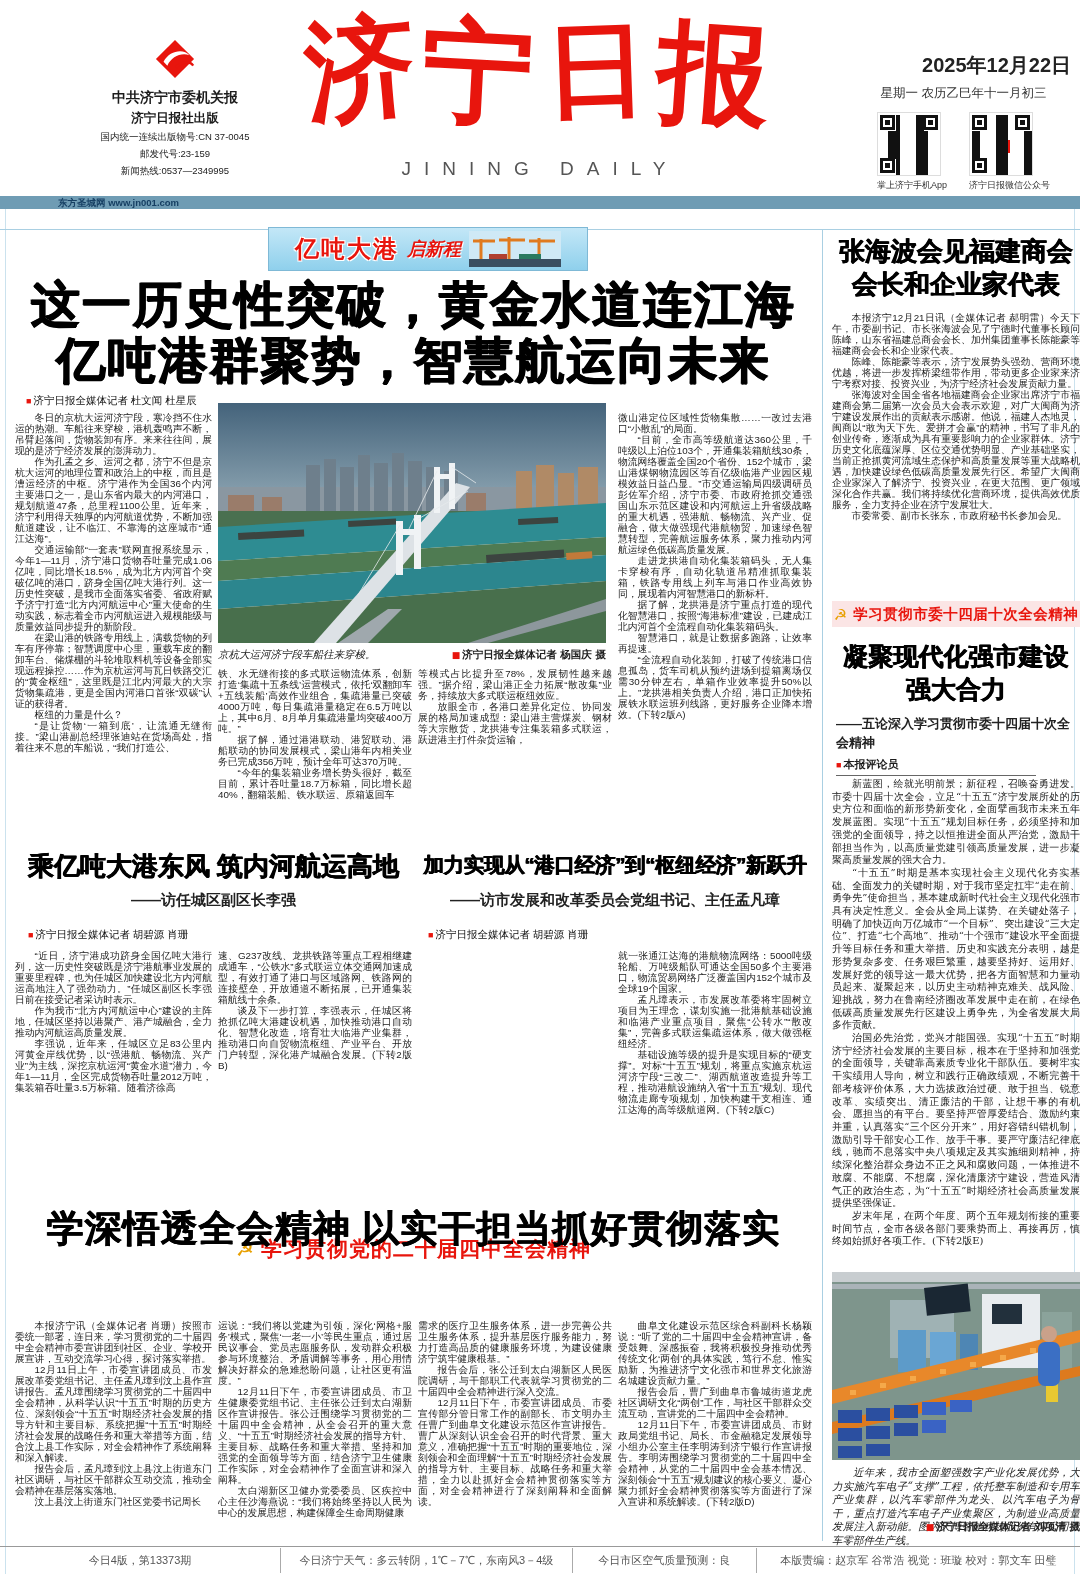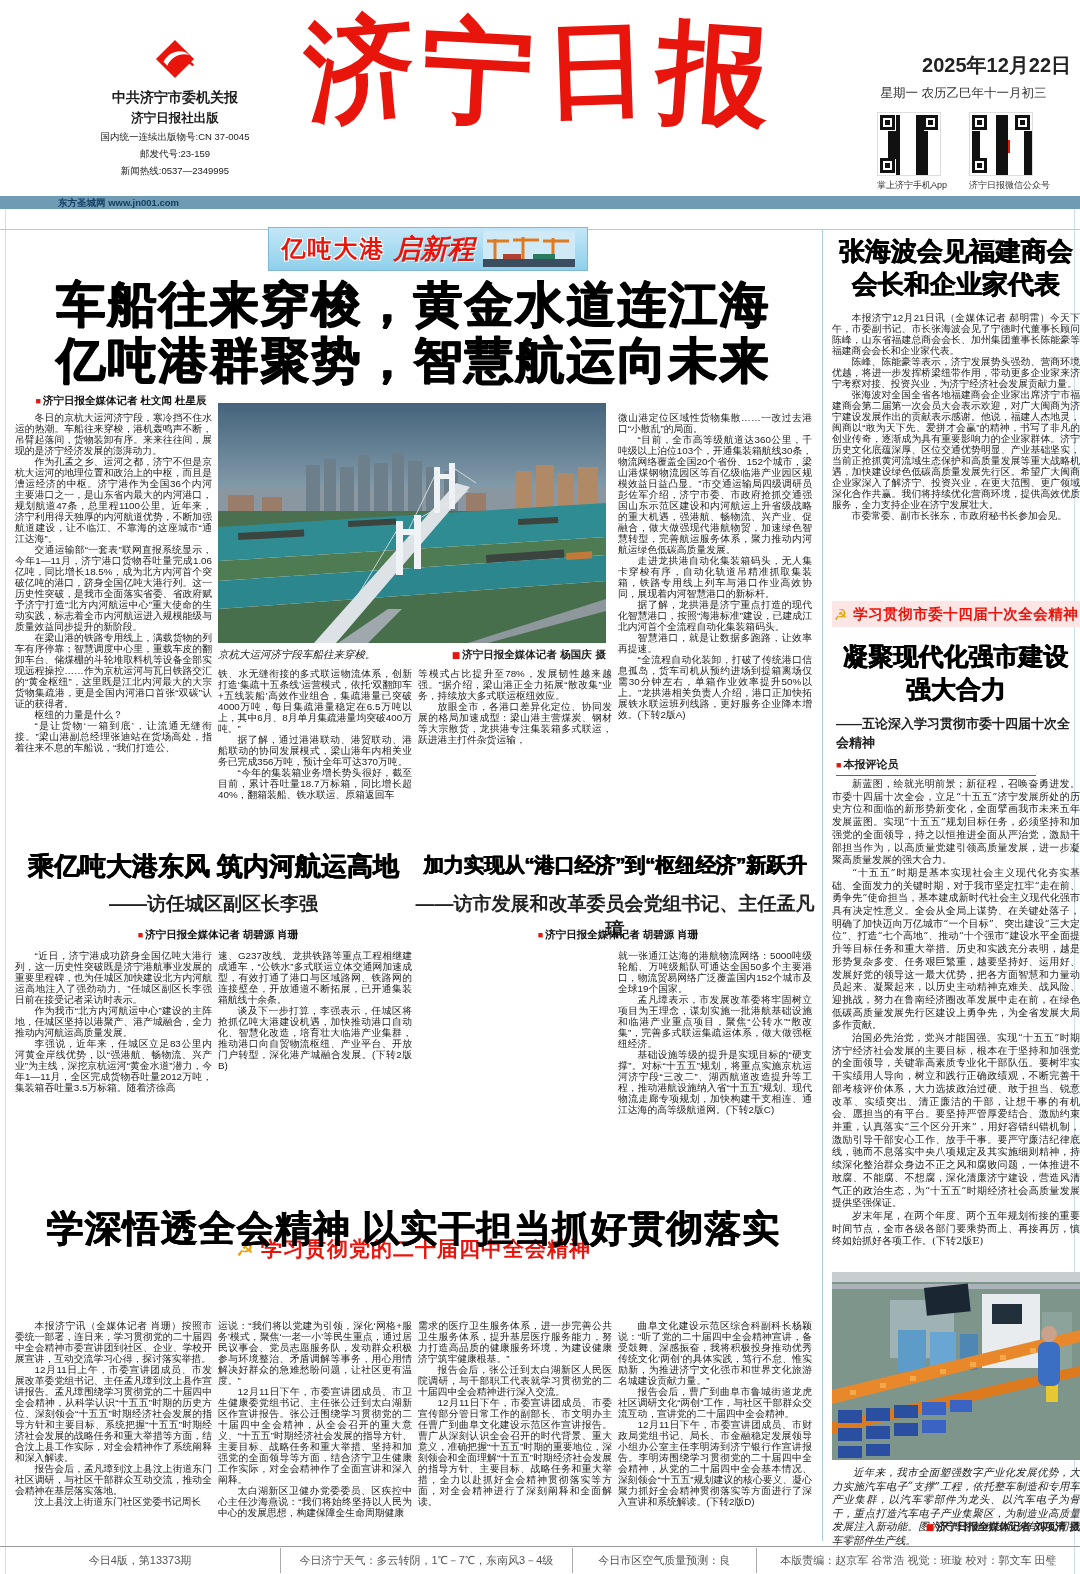--- a/index.html
+++ b/index.html
@@ -31,26 +31,26 @@
   .site-bar{background:#6f9cb4;color:#163f63;font-size:9.5px;font-weight:bold;
             line-height:13px;padding-left:58px;}
   .bluev{background:#a9cfe2;}
   .blueh{background:#a9cfe2;}
   
   .lead-banner{background:linear-gradient(180deg,#c3e7f7 0%,#8fd0ec 100%);
                display:flex;align-items:center;justify-content:center;gap:8px;border:1px solid #7fb9d6;}
   .lead-banner .b1{color:#e8150d;font-weight:900;font-size:24px;letter-spacing:2px;
                    text-shadow:1px 1px 0 #fff,-1px -1px 0 #fff,1px -1px 0 #fff,-1px 1px 0 #fff;}
   .lead-banner .b2{color:#e8150d;font-family:"DejaVu Serif",serif;font-style:italic;font-weight:bold;
-                   font-size:27px;text-shadow:1px 1px 0 #fff;}
+                   font-size:18px;text-shadow:1px 1px 0 #fff;}
   .lead-hl{font-size:49px;line-height:56px;font-weight:900;color:#000;text-align:center;
            letter-spacing:2px;text-shadow:.8px 0 #000,-.8px 0 #000,0 .8px #000;}
   .hl2{font-weight:900;color:#000;text-align:center;text-shadow:.5px 0 #000,-.5px 0 #000;}
-  .subhead{font-size:19px;font-weight:bold;color:#222;text-align:center;}
-  .byline{font-size:10.5px;font-weight:bold;color:#111;text-align:center;}
+  .subhead{font-size:15px;font-weight:bold;color:#222;text-align:center;}
+  .byline{font-size:10.5px;font-weight:normal;color:#111;}
   .sq{color:#e8150d;margin-right:2px;font-size:9px;}
   .col{overflow:hidden;}
   .para{margin:0;font-size:9.8px;line-height:11px;text-align:justify;text-indent:2em;color:#1c1c1c;}
   .para.cont{text-indent:0;}
   .caption{font-family:"DejaVu Serif",serif;font-style:italic;font-size:10.5px;color:#222;}
   .credit{font-family:"DejaVu Serif",serif;font-size:10.5px;color:#222;font-weight:bold;}
   
   .r-banner{background:#fbe5e5;display:flex;align-items:center;justify-content:center;gap:6px;}
   .r-banner .txt{color:#e8150d;font-weight:900;font-size:14.5px;letter-spacing:.5px;}
   .emblem{color:#e8a000;font-size:15px;line-height:15px;}
@@ -78,20 +78,21 @@
       <path d="M23 31 C29 24,38 24,41 29" stroke="#e8150d" stroke-width="2.5" fill="none"></path>
     </svg>
     <div class="l1">中共济宁市委机关报</div>
     <div class="l2">济宁日报社出版</div>
     <div class="l3">国内统一连续出版物号:CN 37-0045</div>
     <div class="l3">邮发代号:23-159</div>
     <div class="l3">新闻热线:0537—2349995</div>
   </div>
 
   <div class="abs mh-title" style="left:300px;top:8px;width:480px;height:150px;"><span class="ch">济</span><span class="ch">宁</span><span class="ch">日</span><span class="ch">报</span></div>
+  <div class="abs mh-en" style="left:300px;top:158px;width:480px;">JINING DAILY</div>
 
   <div class="abs" style="left:856px;top:52px;width:215px;">
     <div class="mh-date">2025年12月22日</div>
     <div class="mh-date2">星期一  农历乙巳年十一月初三</div>
     <div class="qr-wrap">
       <div class="qr-col">
         <div class="qr qr-cells">
           <div class="qr-finder" style="left:2px;top:2px;"></div>
           <div class="qr-finder" style="right:2px;top:2px;"></div>
           <div class="qr-finder" style="left:2px;bottom:2px;"></div>
@@ -281,21 +282,21 @@
         <line x1="70" y1="7" x2="70" y2="28"></line>
           <line x1="60" y1="10" x2="86" y2="10"></line>
       </g>
       <rect x="0" y="28" width="92" height="8" fill="#3a4e60"></rect>
       <rect x="20" y="23" width="18" height="5" fill="#b04030"></rect>
       <rect x="50" y="23" width="22" height="5" fill="#2a7a60"></rect>
     </svg>
   </div>
 
   <div class="abs lead-hl" style="left:15px;top:276px;width:797px;">
-    <div>车船往来穿梭，黄金水道连江海</div>
+    <div>这一历史性突破，黄金水道连江海</div>
     <div>亿吨港群聚势，智慧航运向未来</div>
   </div>
 
   <div class="abs byline" style="left:26px;top:394px;width:190px;">
     <span class="sq">■</span><span>济宁日报全媒体记者 杜文闻 杜星辰</span>
   </div>
 
   <div class="abs" style="left:218px;top:403px;width:388px;height:240px;">
     <svg width="388" height="240" viewBox="0 0 388 240" preserveAspectRatio="none">
       <defs>

